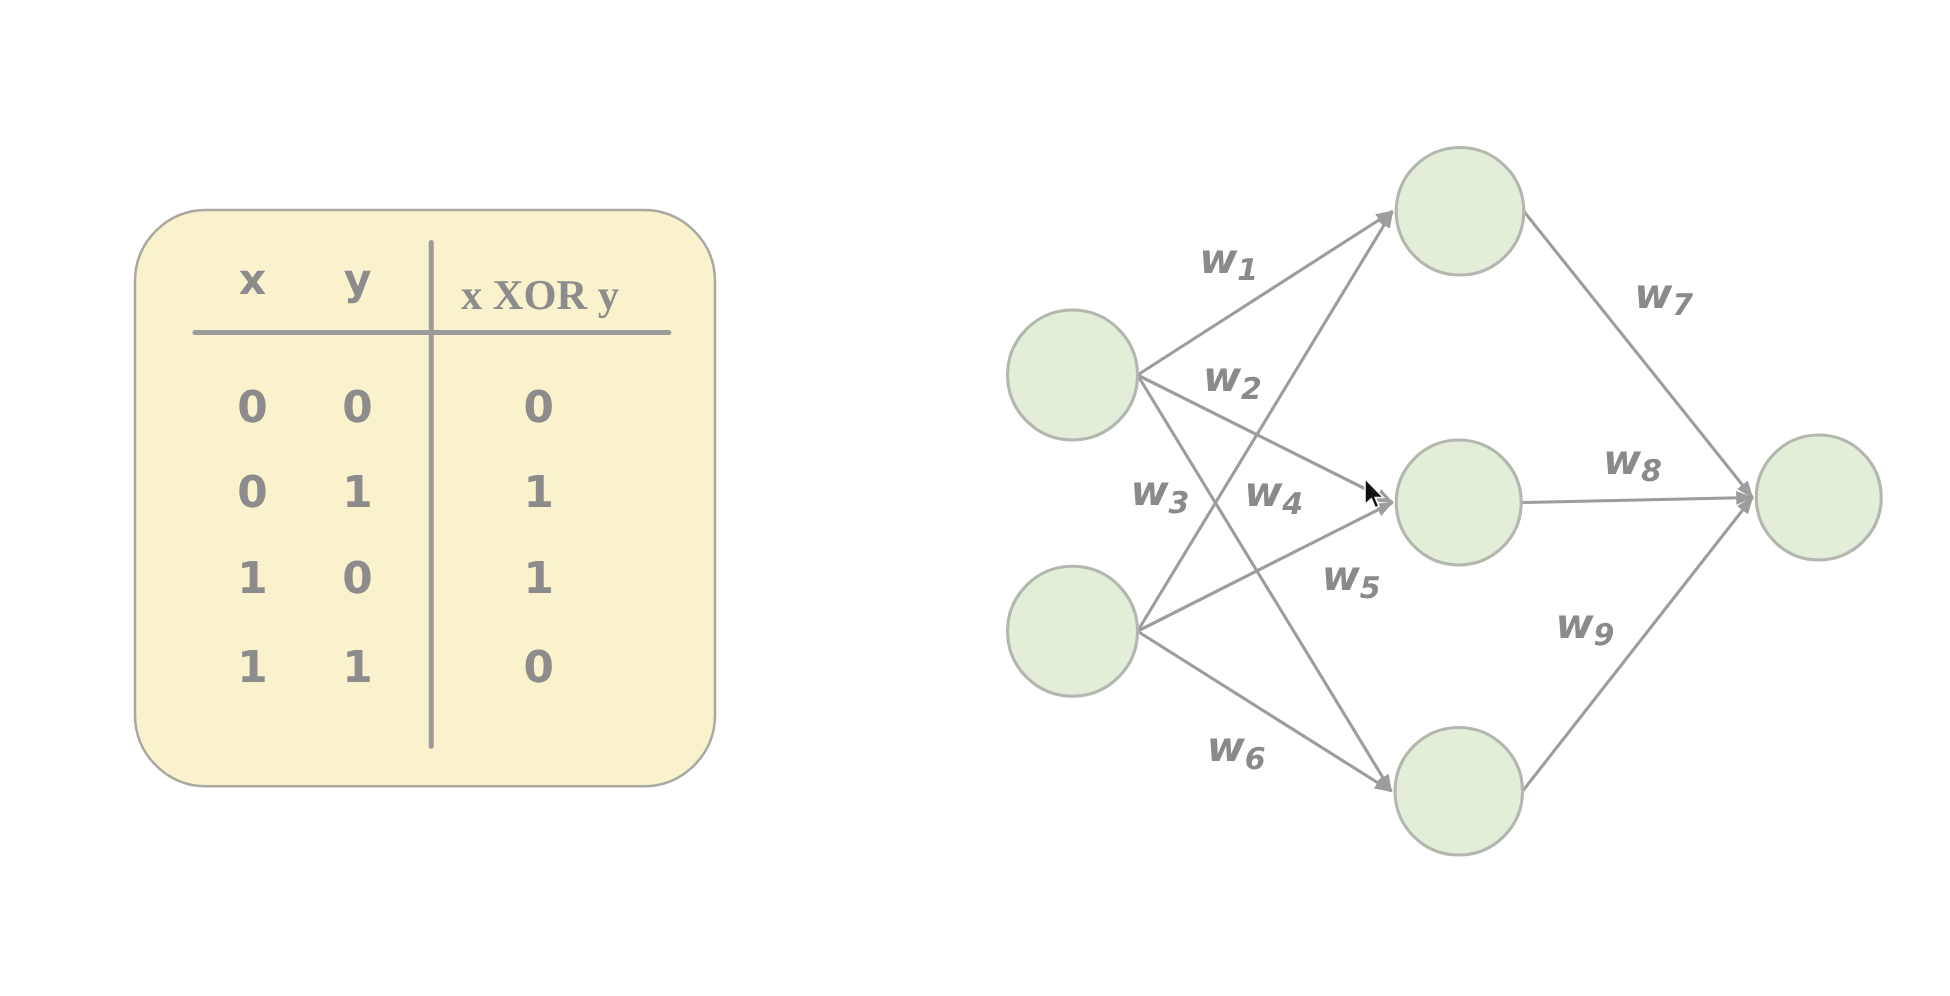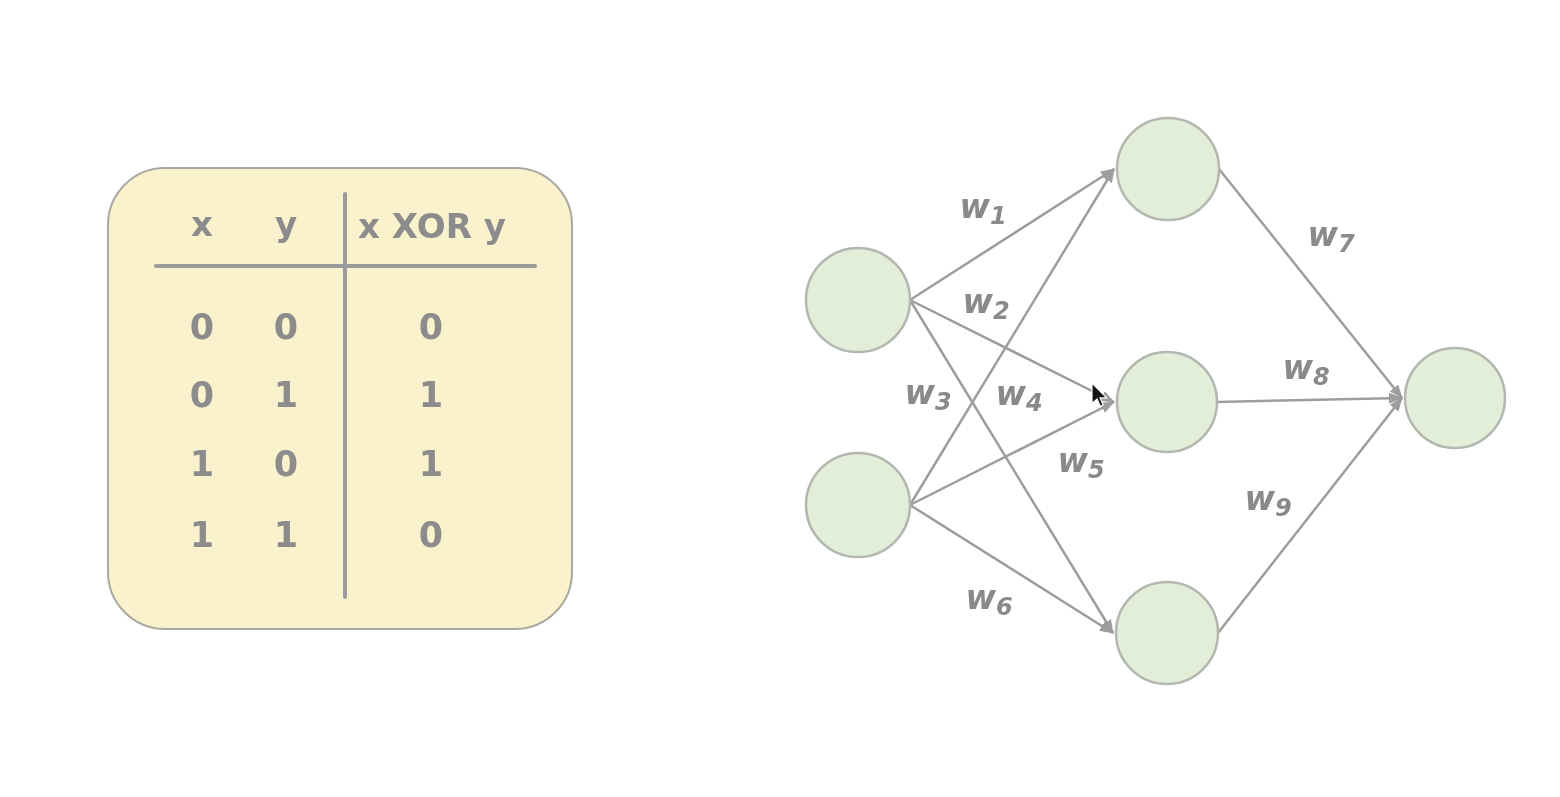--- a/index.html
+++ b/index.html
@@ -65,21 +65,21 @@
   }
 </style>
 </head>
 <body>
 
 <div id="canvas">
 
   <div class="table-card">
     <span class="tcell theader" style="left:93px;  top:55px;">x</span>
     <span class="tcell theader" style="left:177px; top:55px;">y</span>
-    <span class="tcell theader" style="left:323px; top:57px;">x XOR y</span>
+    <span class="tcell theader" style="left:323px; top:68px;font-family:Liberation Serif, serif;">x XOR y</span>
 
     <div class="hrule"></div>
     <div class="vrule"></div>
 
     <span class="tcell" style="left:93px;  top:158px;">0</span>
     <span class="tcell" style="left:177px; top:158px;">0</span>
     <span class="tcell" style="left:322px; top:158px;">0</span>
 
     <span class="tcell" style="left:93px;  top:226px;">0</span>
     <span class="tcell" style="left:177px; top:226px;">1</span>

